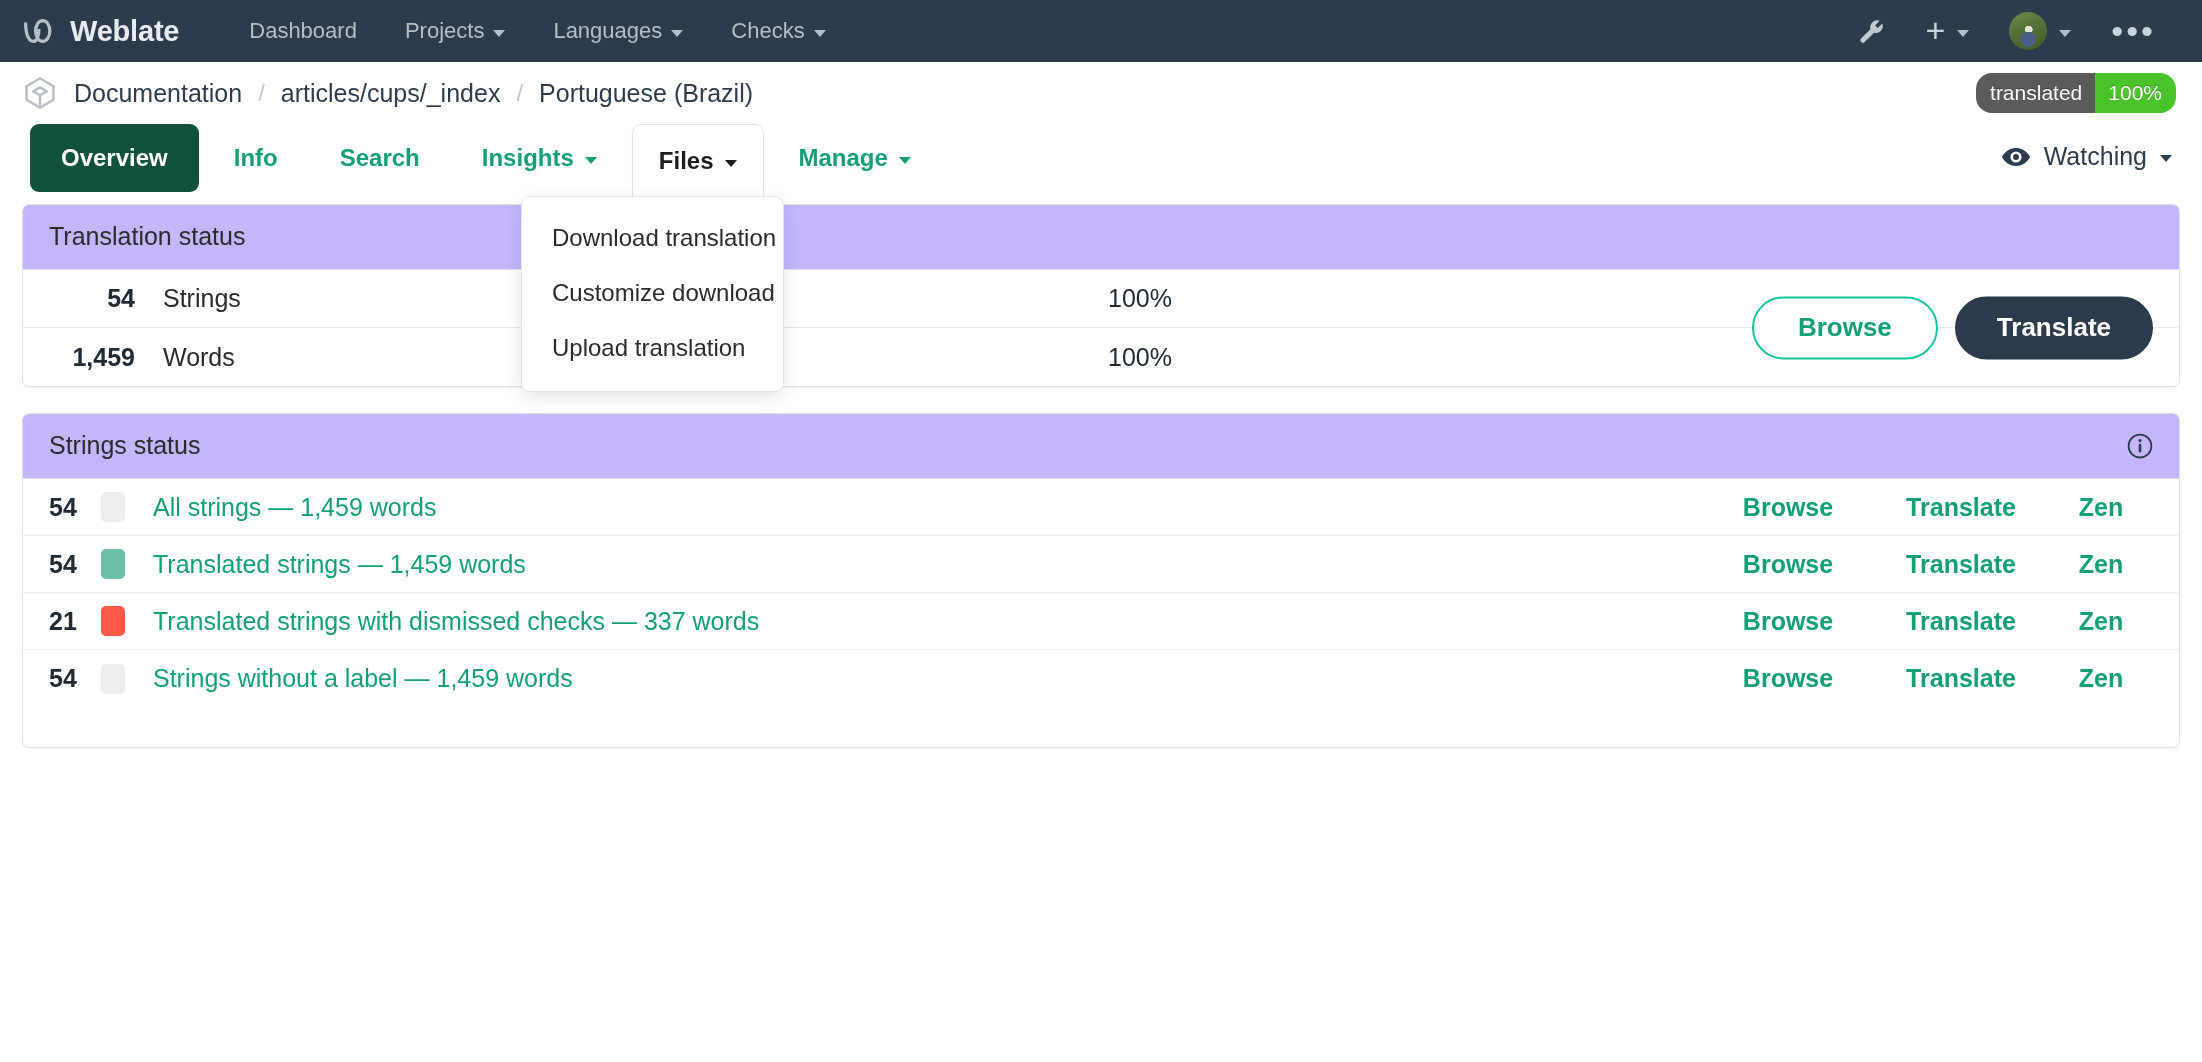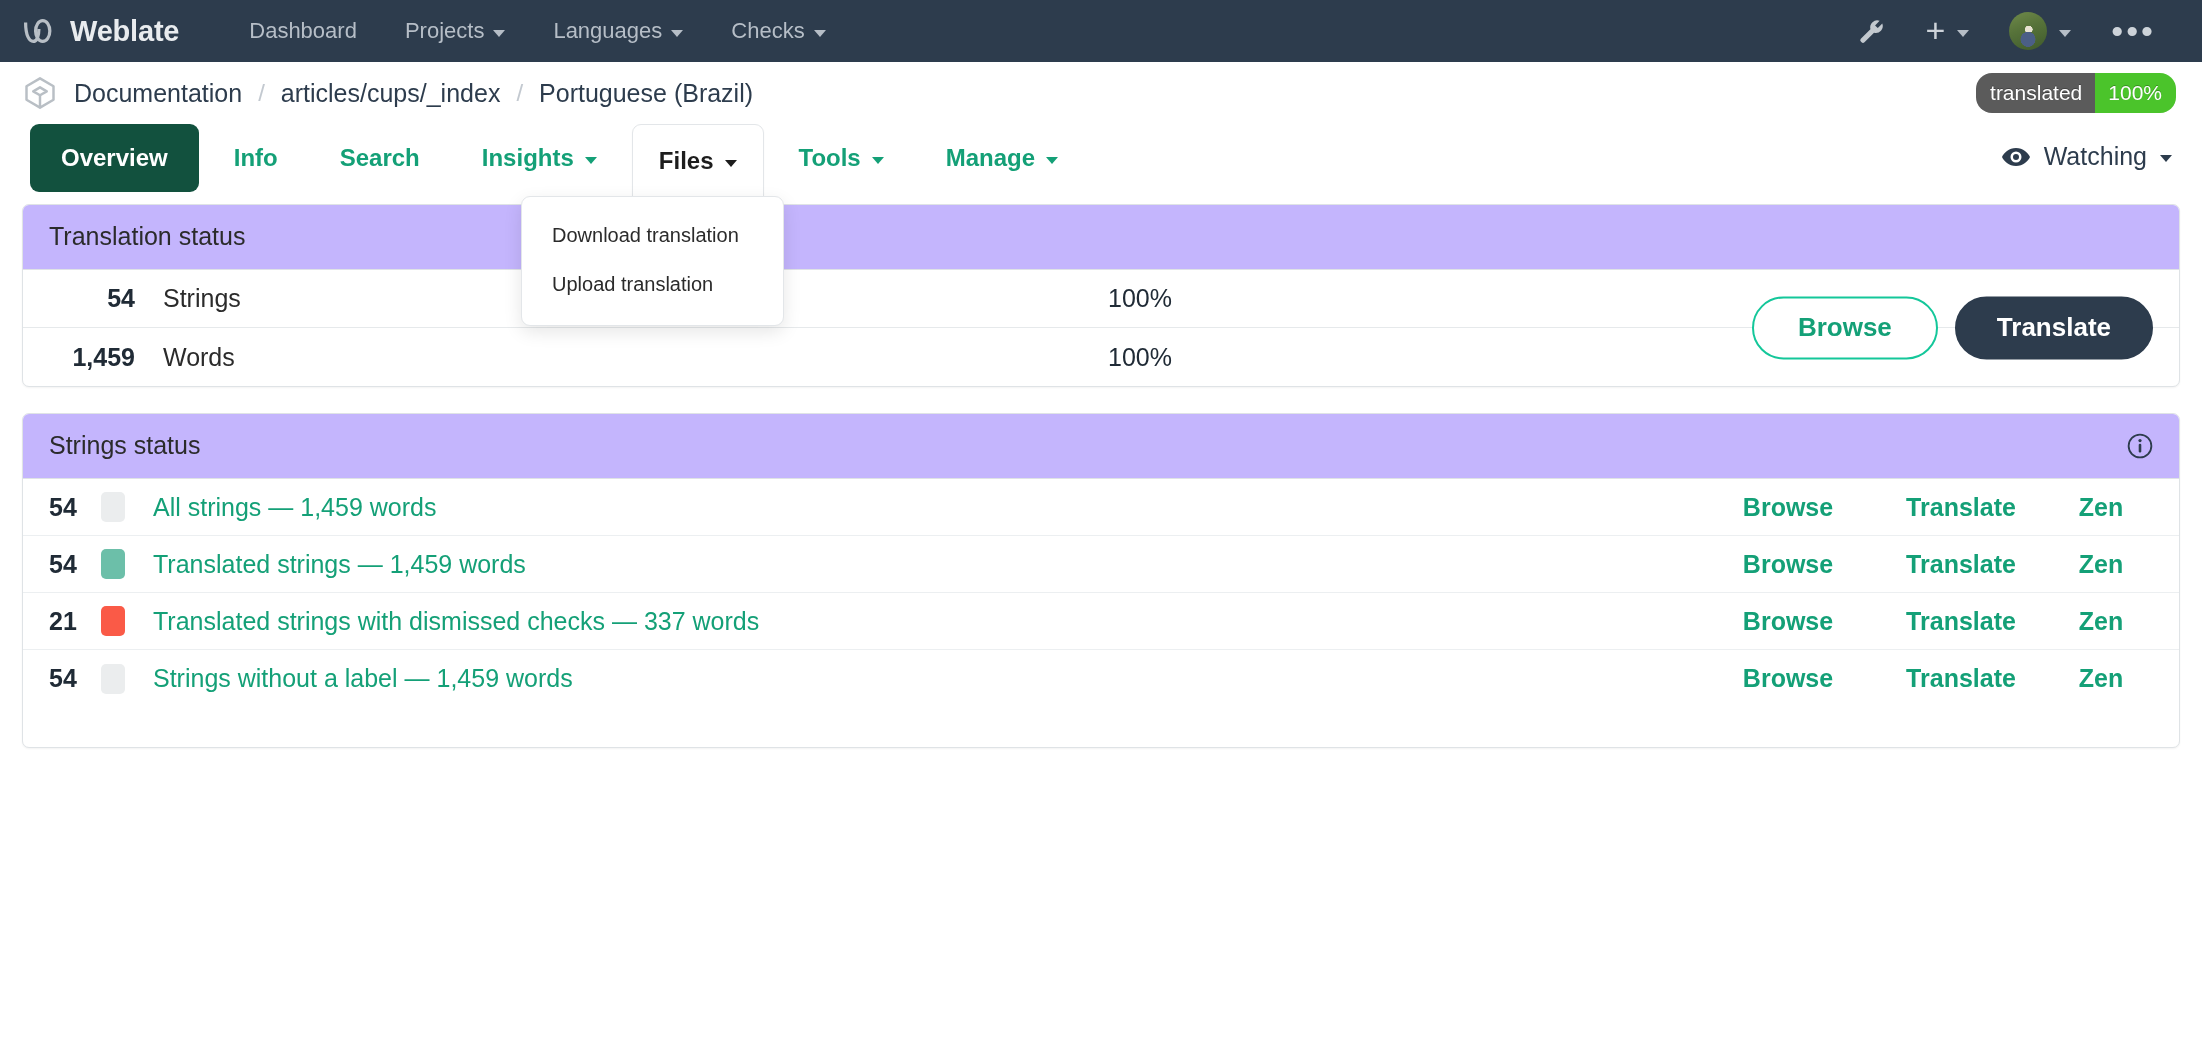--- a/index.html
+++ b/index.html
@@ -196,21 +196,21 @@
     top: 196px;
     width: 263px;
     background: #fff;
     border: 1px solid #e3e6e9;
     border-radius: 9px;
     box-shadow: 0 6px 18px rgba(0,0,0,.10);
     padding: 14px 0 16px;
     z-index: 60;
   }
   .dd-item {
-    font-size: 20px;
+    font-size: 24px;
     color: #2b2b2b;
     padding: 10px 30px;
     cursor: pointer;
     white-space: nowrap;
     line-height: 1.45;
   }
 
   
   .page { padding: 8px 22px 0 22px; }
   .card {
@@ -435,40 +435,37 @@
   </span>
   <span class="tab">
     <span>Insights</span>
     <i class="caret"></i>
   </span>
   <span class="tab open">
     <span>Files</span>
     <i class="caret"></i>
   </span>
   <span class="tab">
-    <span>Tools</span>
-    <i class="caret"></i>
-  </span>
-  <span class="tab">
     <span>Manage</span>
     <i class="caret"></i>
   </span>
 
   <span class="watch-btn">
     <svg class="eye" viewBox="0 0 30 20">
       <path fill="#2d3c4d" d="M15 1C8 1 2.6 6.2 1 10c1.6 3.8 7 9 14 9s12.4-5.2 14-9c-1.6-3.8-7-9-14-9zm0 14.5A5.5 5.5 0 1 1 15 4.5a5.5 5.5 0 0 1 0 11z"></path>
       <circle cx="15" cy="10" r="3" fill="#2d3c4d"></circle>
     </svg>
     <span>Watching</span>
     <i class="caret"></i>
   </span>
 </div>
 
 <div class="dropdown">
   <div class="dd-item">Download translation</div>
+  <div class="dd-item">Customize download</div>
   <div class="dd-item">Upload translation</div>
 </div>
 
 <div class="page">
 
   <div class="card">
     <div class="card-head">
       <span>Translation status</span>
     </div>
 

